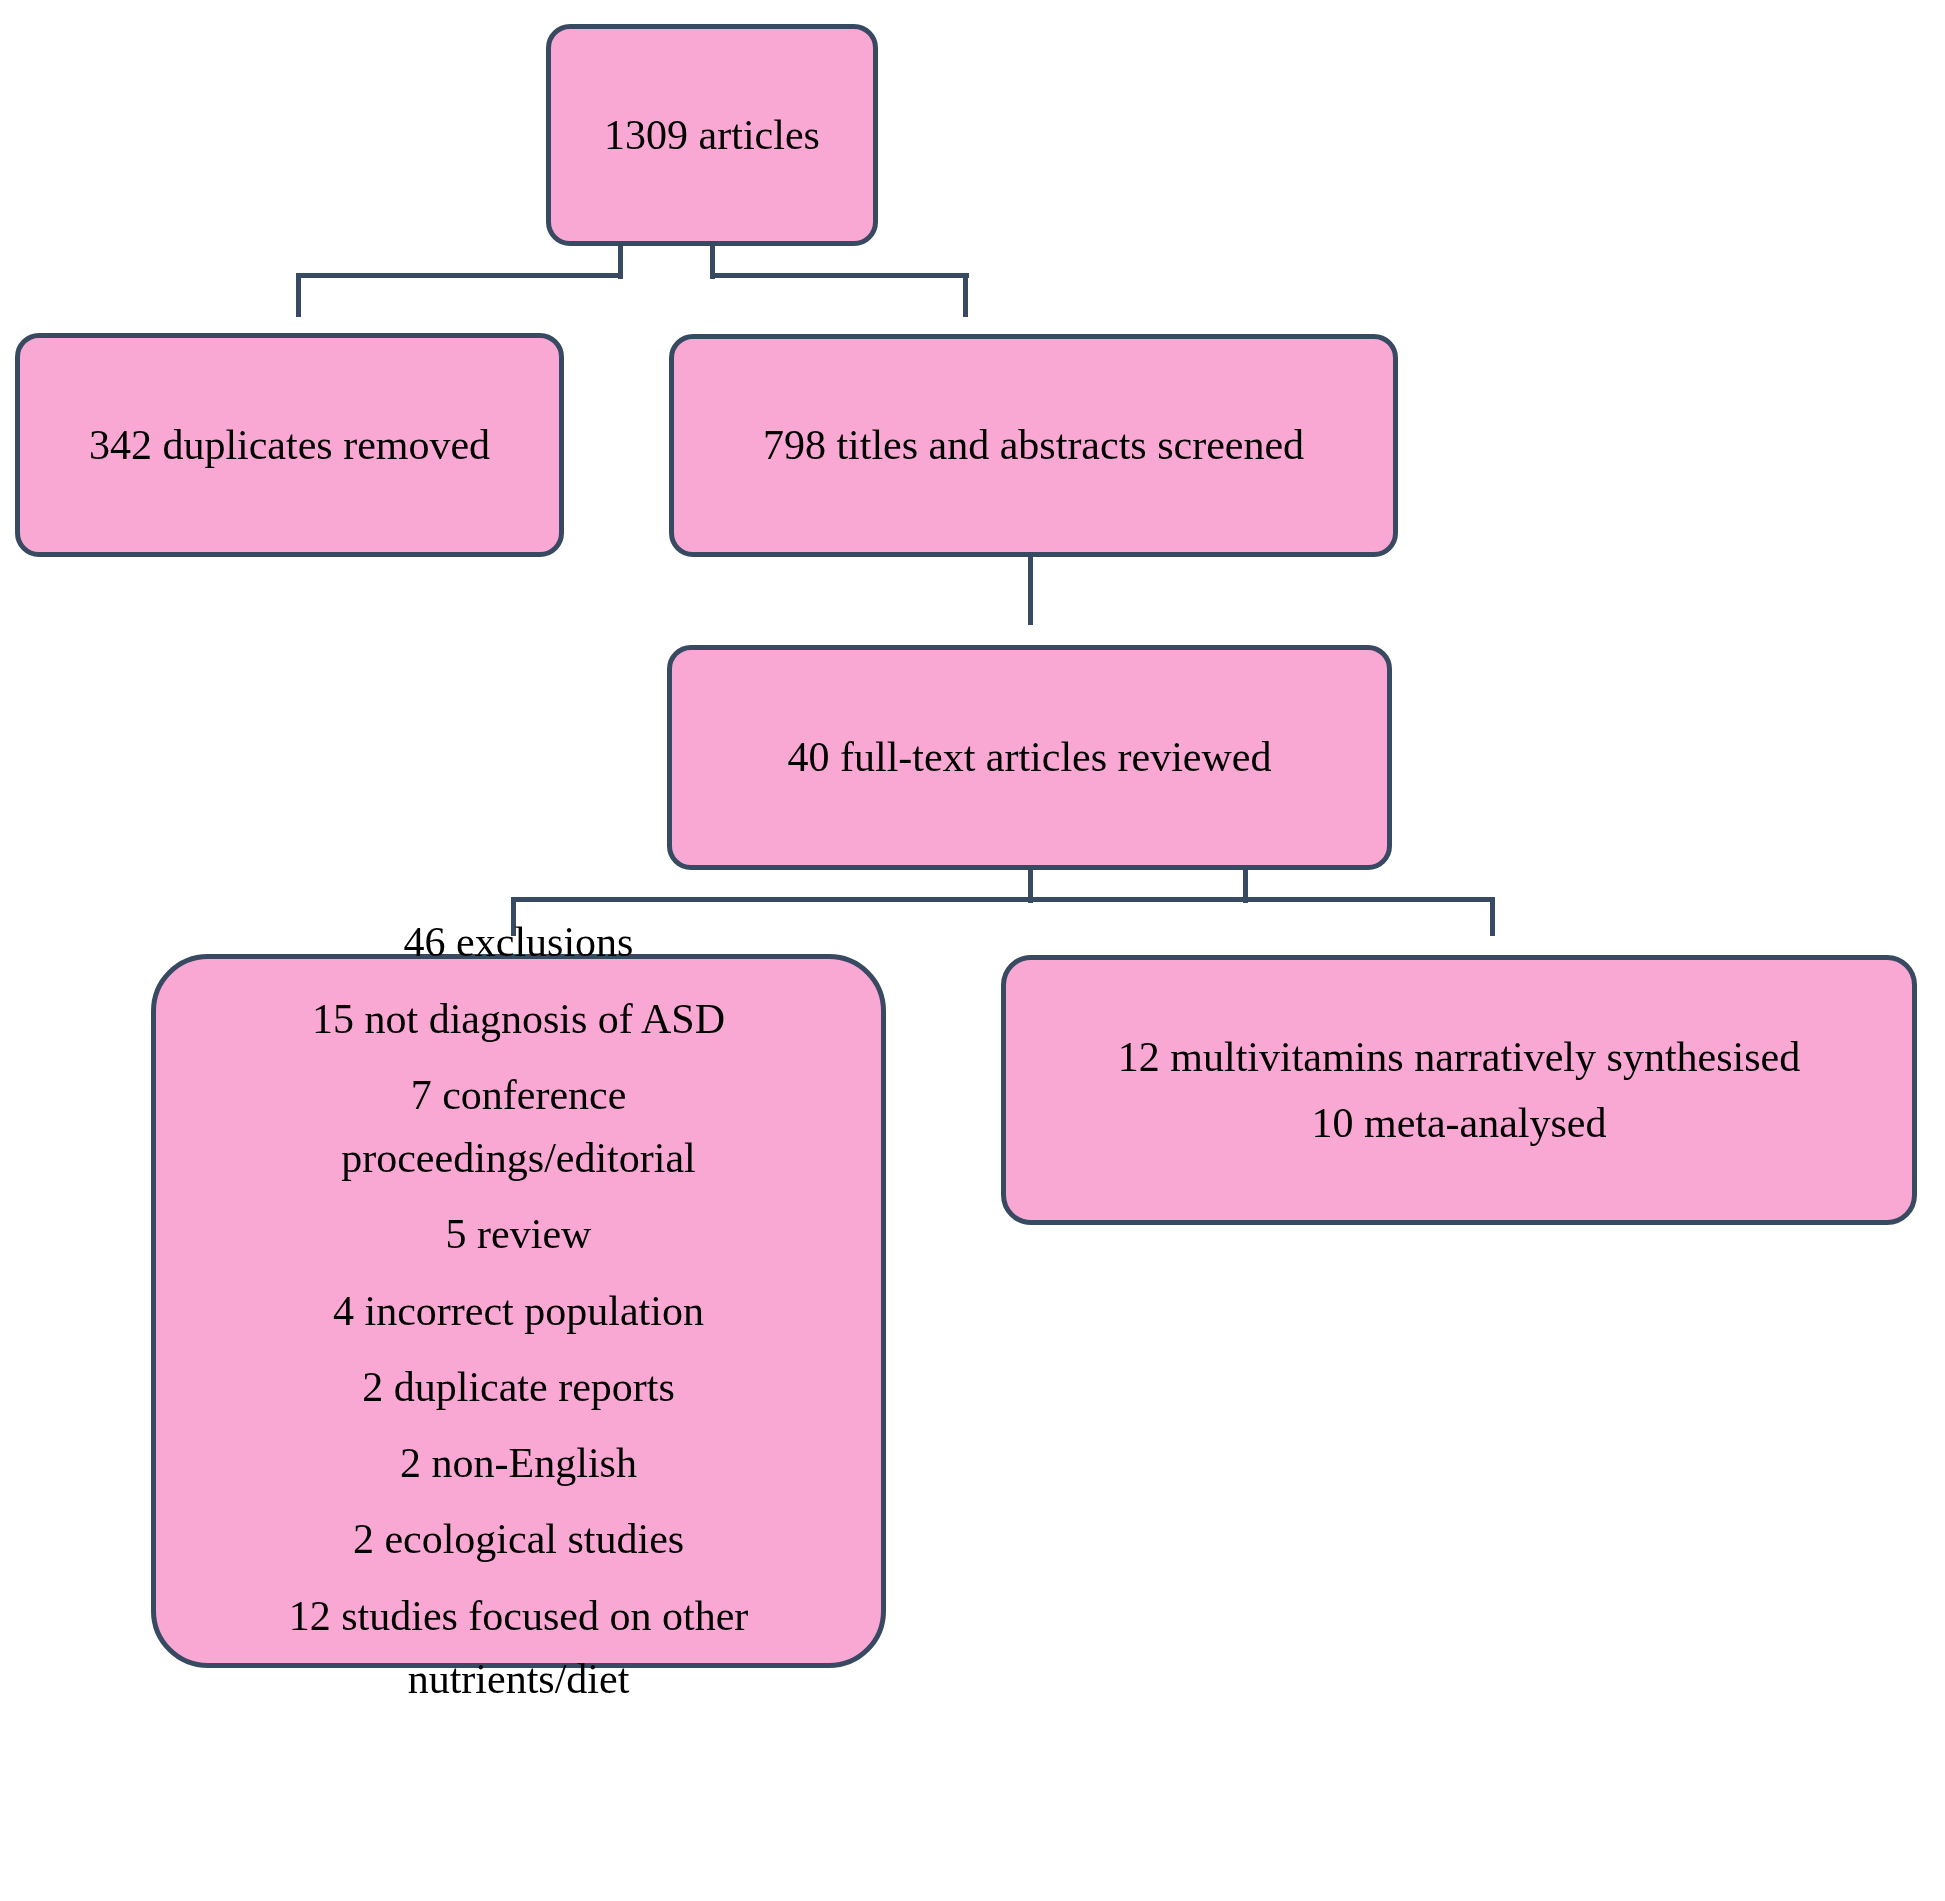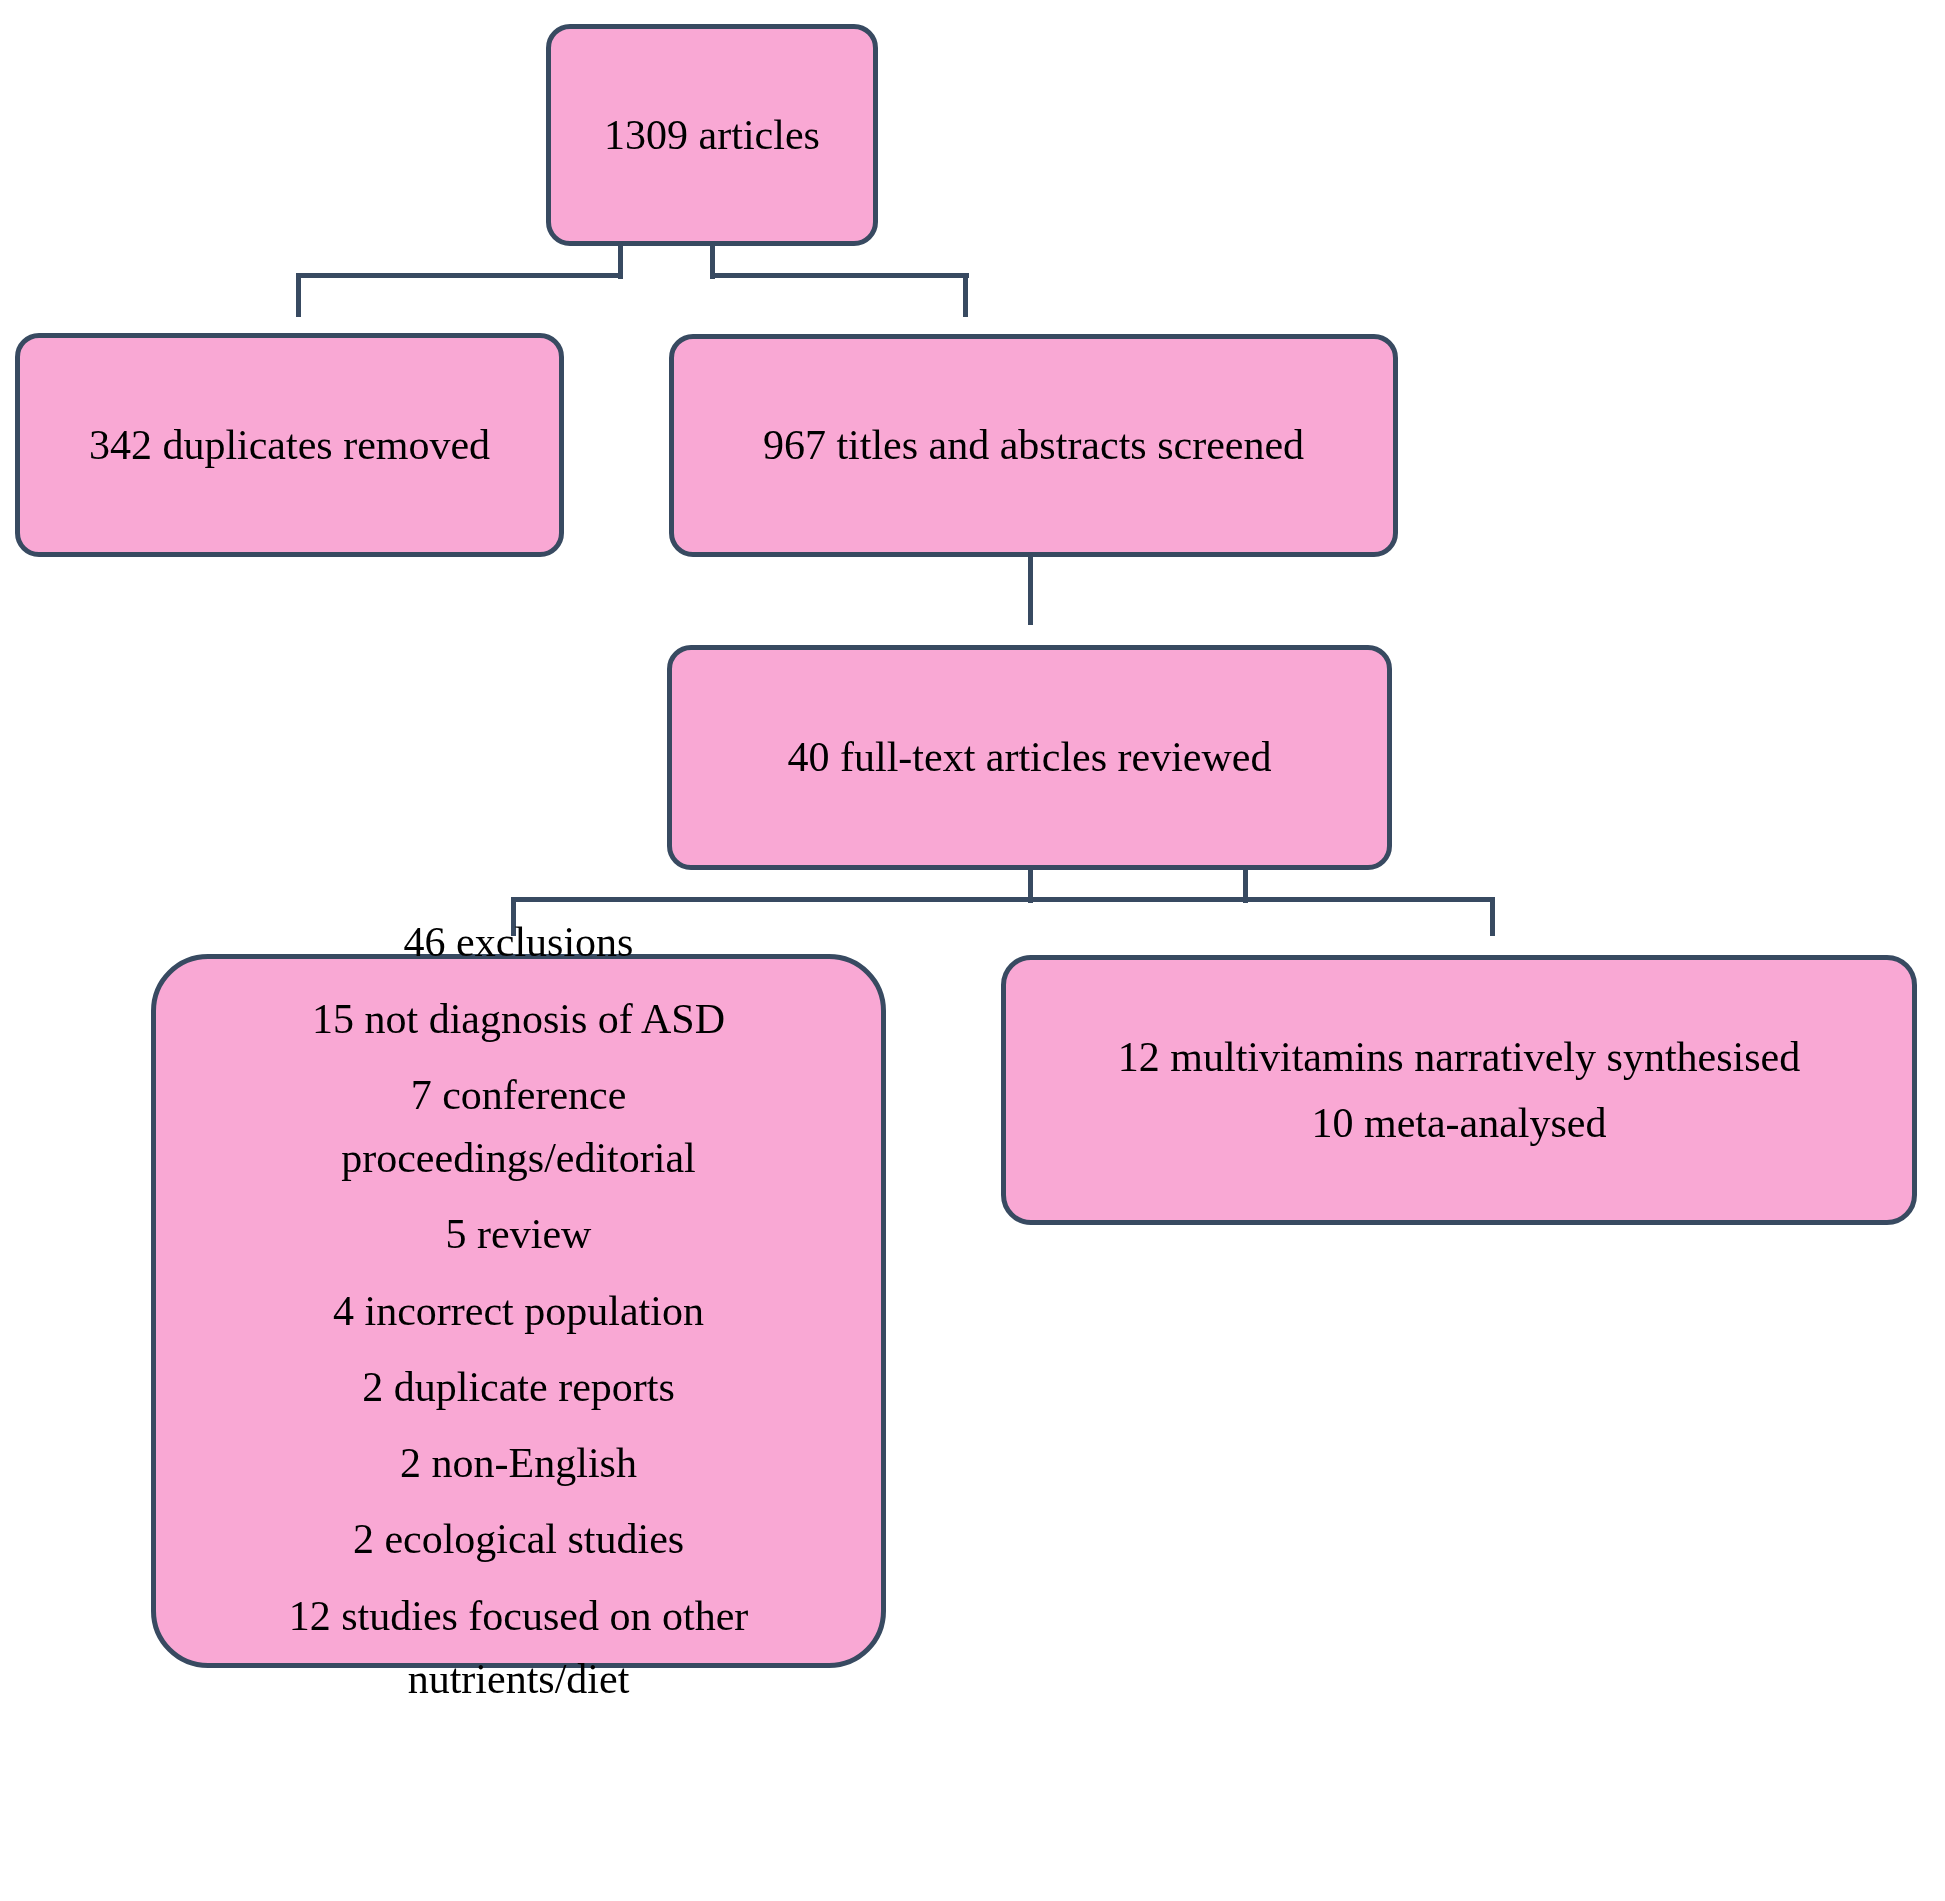--- a/index.html
+++ b/index.html
@@ -93,21 +93,21 @@
 
   <div class="box" id="b-articles">
     <div class="label">1309 articles</div>
   </div>
 
   <div class="box" id="b-duplicates">
     <div class="label">342 duplicates removed</div>
   </div>
 
   <div class="box" id="b-screened">
-    <div class="label">967 titles and abstracts screened</div>
+    <div class="label">798 titles and abstracts screened</div>
   </div>
 
   <div class="box" id="b-fulltext">
     <div class="label">40 full-text articles reviewed</div>
   </div>
 
   <div class="box" id="b-exclusions">
     <div class="item">46 exclusions</div>
     <div class="item">15 not diagnosis of ASD</div>
     <div class="item narrow-a">7 conference proceedings/editorial</div>

